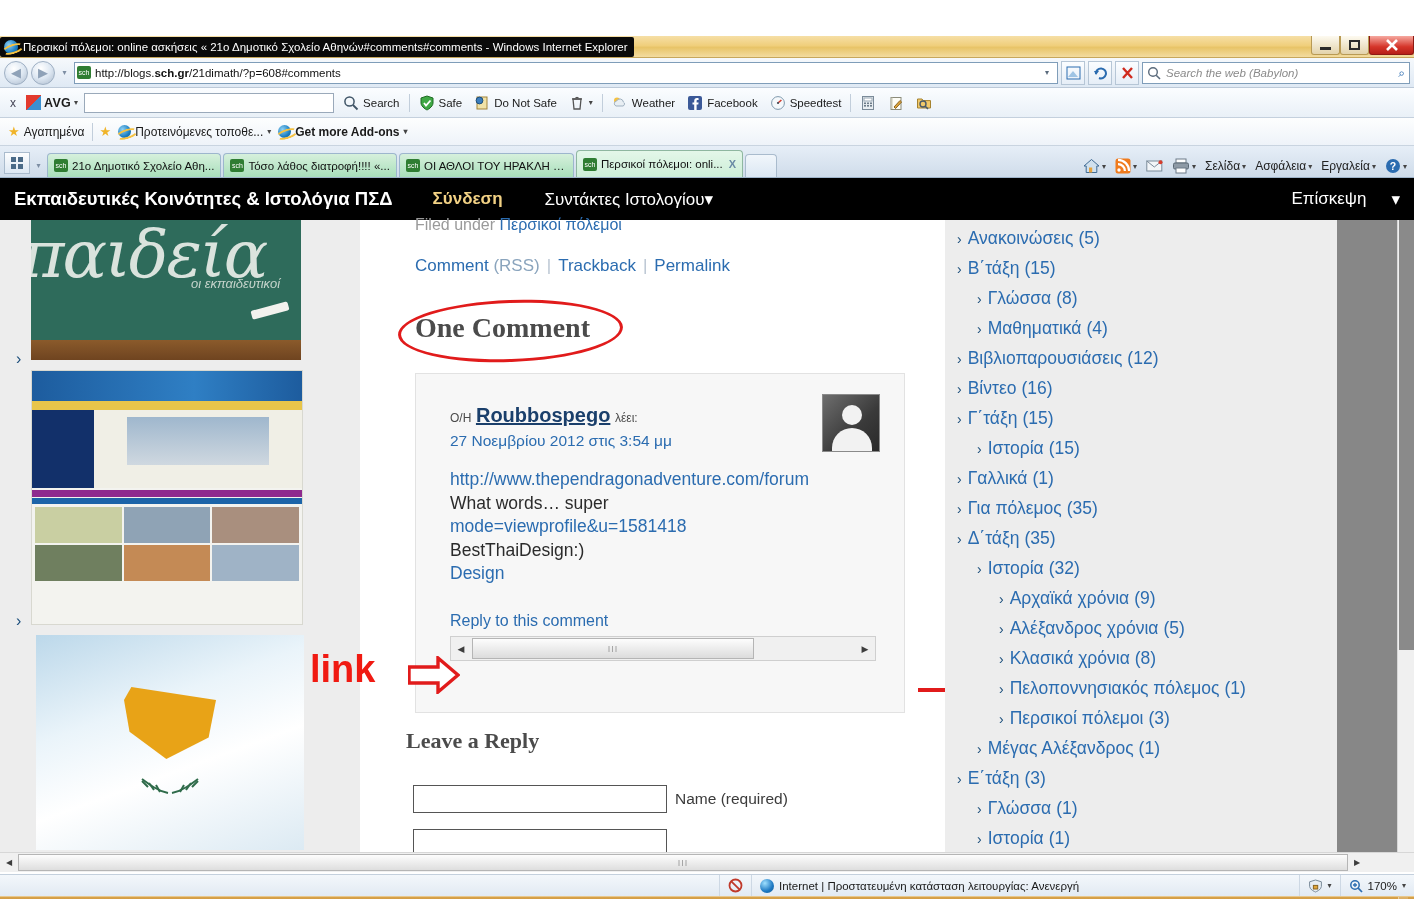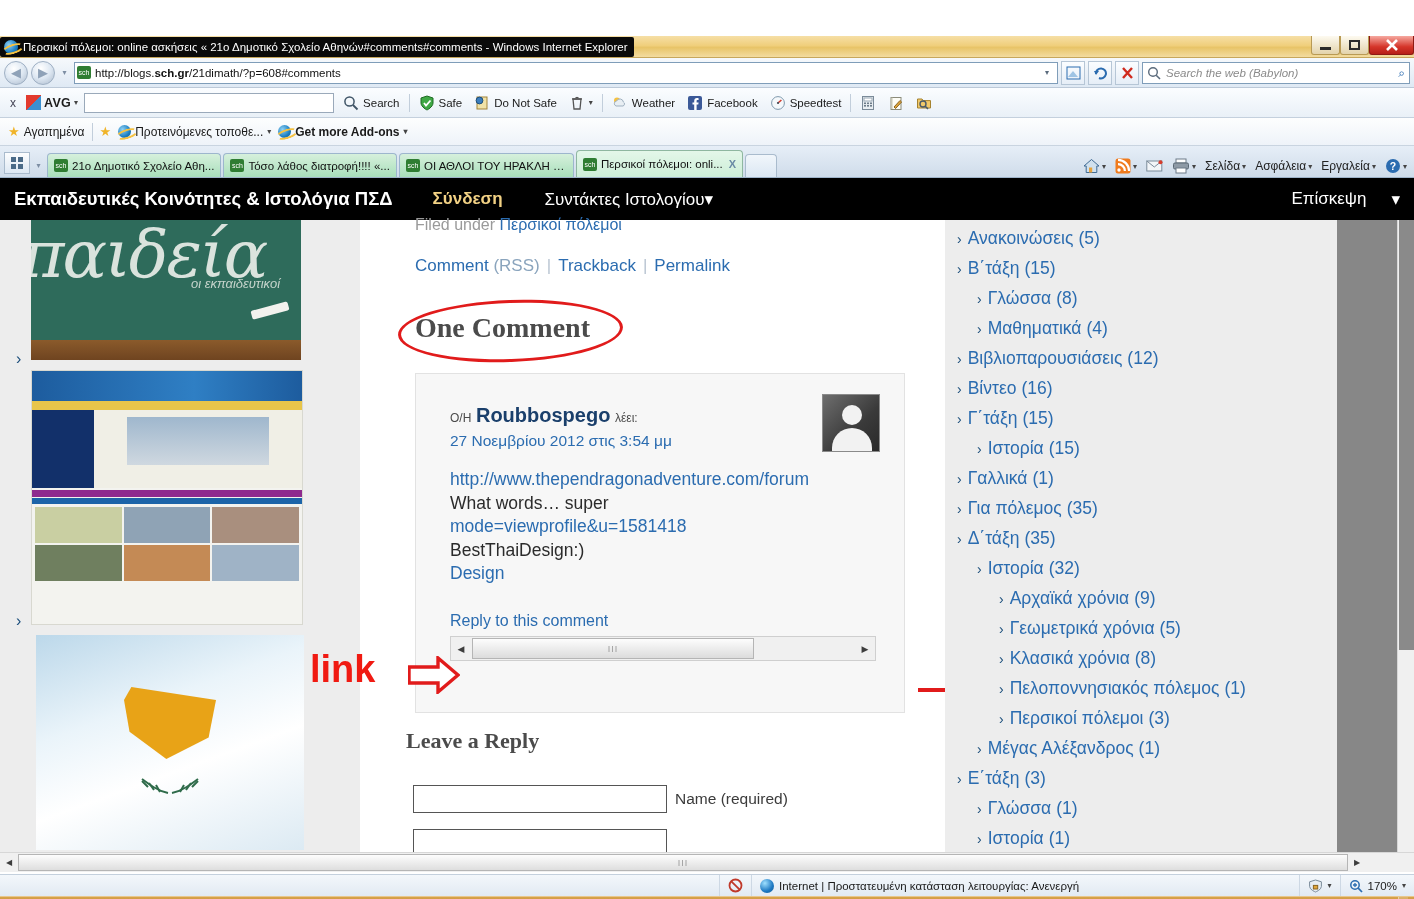--- a/index.html
+++ b/index.html
@@ -204,21 +204,21 @@
   .clinks{position:absolute;left:55px;top:36px;font-size:17px;color:#2b6cb0;}
   .clinks .rss{color:#8aa4bd;}
   .clinks .bar{color:#b8c4d1;margin:0 7px;}
   .onecomment{position:absolute;left:55px;top:92px;font-family:"Liberation Serif",serif;font-weight:bold;
     font-size:28px;color:#4b4b4b;}
   .ellipse{position:absolute;left:38px;top:80px;width:225px;height:62px;border:3px solid #e11b1b;border-radius:50%;
     transform:rotate(-2deg);}
 
   .commentbox{position:absolute;left:55px;top:153px;width:490px;height:340px;background:#f7f7f7;border:1px solid #e2e2e2;}
   .cb-head{position:absolute;left:34px;top:30px;font-size:16.5px;color:#555;}
-  .cb-head .who{font-weight:bold;font-size:20px;color:#1a3f6b;}
+  .cb-head .who{font-weight:bold;font-size:20px;color:#1a3f6b;text-decoration:underline;}
   .cb-head .oh{font-size:12px;color:#4a4a4a;}
   .cb-date{position:absolute;left:34px;top:58px;font-size:15.5px;color:#2b6cb0;}
   .avatar{position:absolute;right:24px;top:20px;width:58px;height:58px;
     background:linear-gradient(135deg,#6e6e6e,#3a3a3a 60%,#2a2a2a);border:1px solid #8a8a8a;overflow:hidden;}
   .av-head{position:absolute;left:19px;top:10px;width:20px;height:20px;border-radius:50%;background:#f2f2f2;}
   .av-body{position:absolute;left:9px;top:33px;width:40px;height:26px;border-radius:20px 20px 0 0;background:#f2f2f2;}
   .cb-body{position:absolute;left:34px;top:94px;width:430px;font-size:17.5px;line-height:23.5px;color:#2b6cb0;}
   .cb-body .plain{color:#2b2b2b;}
   .cb-reply{position:absolute;left:34px;top:238px;font-size:16px;color:#2b6cb0;}
   .cb-scroll{position:absolute;left:34px;top:262px;width:426px;height:25px;
@@ -739,21 +739,21 @@
           <span>Ιστορία</span>
           <span class="cnt">(32)</span>
         </div>
       <div class="cat lvl3">
           <span class="chev">›</span>
           <span>Αρχαϊκά χρόνια</span>
           <span class="cnt">(9)</span>
         </div>
       <div class="cat lvl3">
           <span class="chev">›</span>
-          <span>Γεωμετρικά χρόνια</span>
+          <span>Αλέξανδρος χρόνια</span>
           <span class="cnt">(5)</span>
         </div>
       <div class="cat lvl3">
           <span class="chev">›</span>
           <span>Κλασικά χρόνια</span>
           <span class="cnt">(8)</span>
         </div>
       <div class="cat lvl3">
           <span class="chev">›</span>
           <span>Πελοποννησιακός πόλεμος</span>

